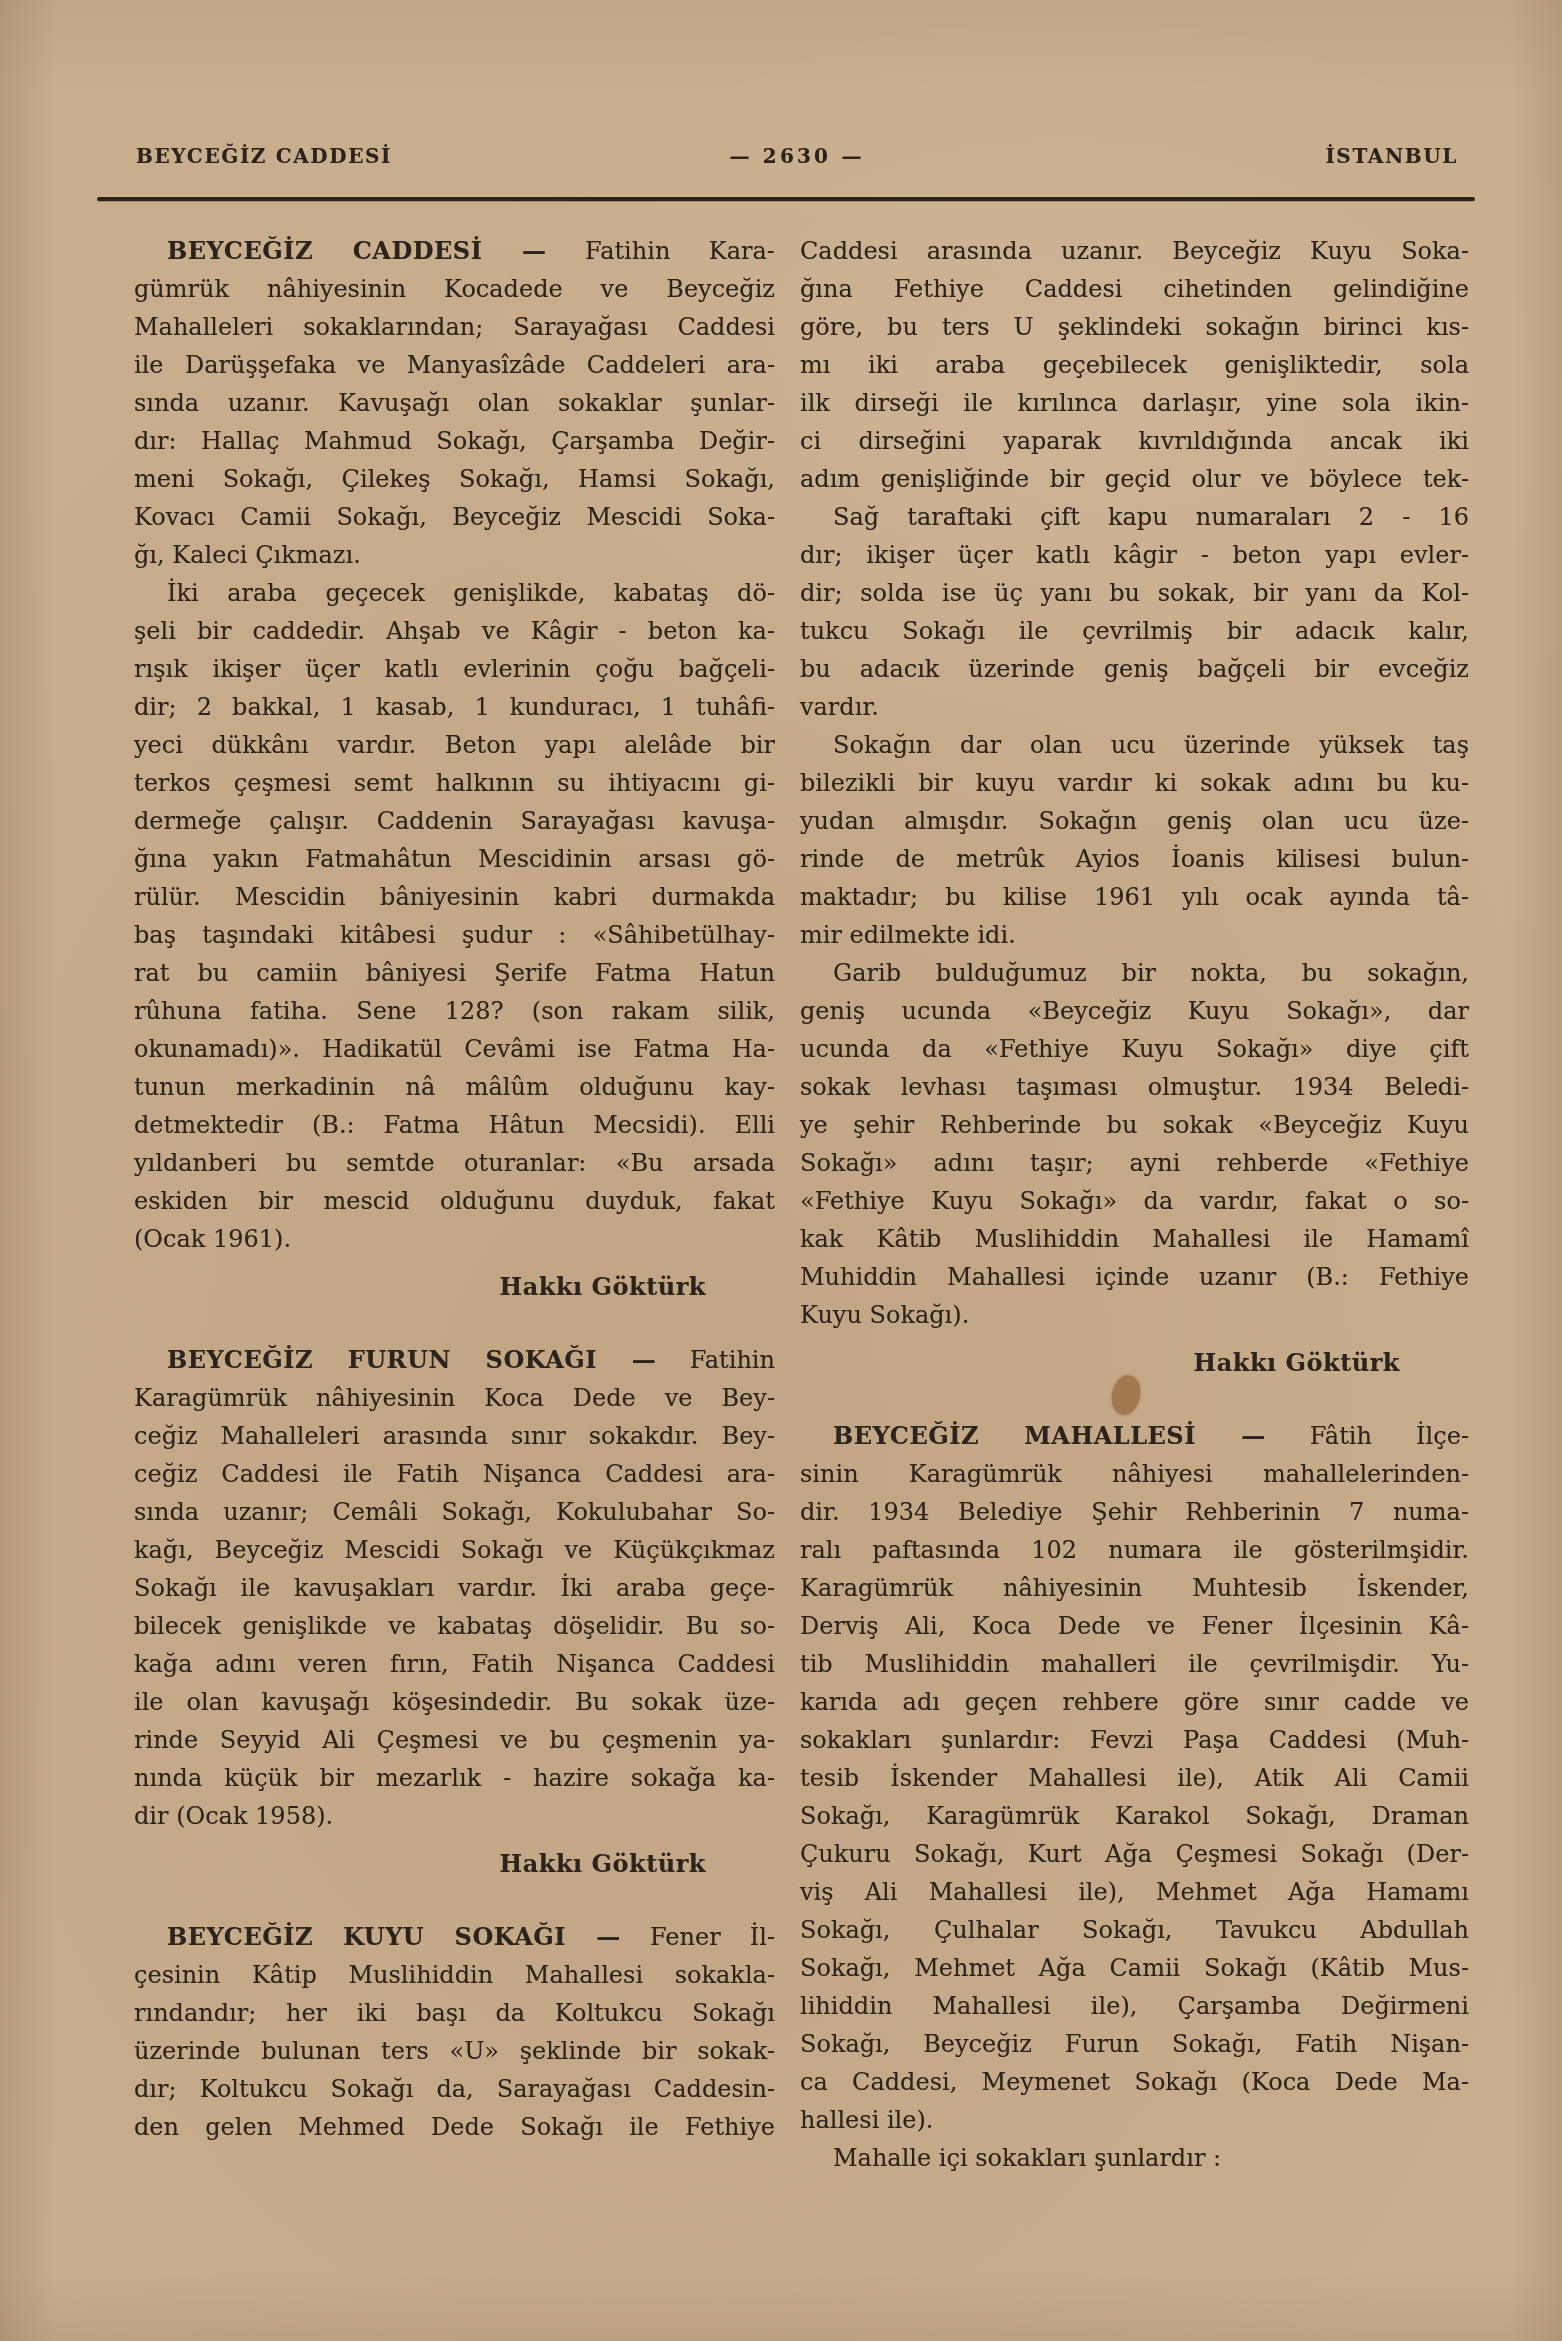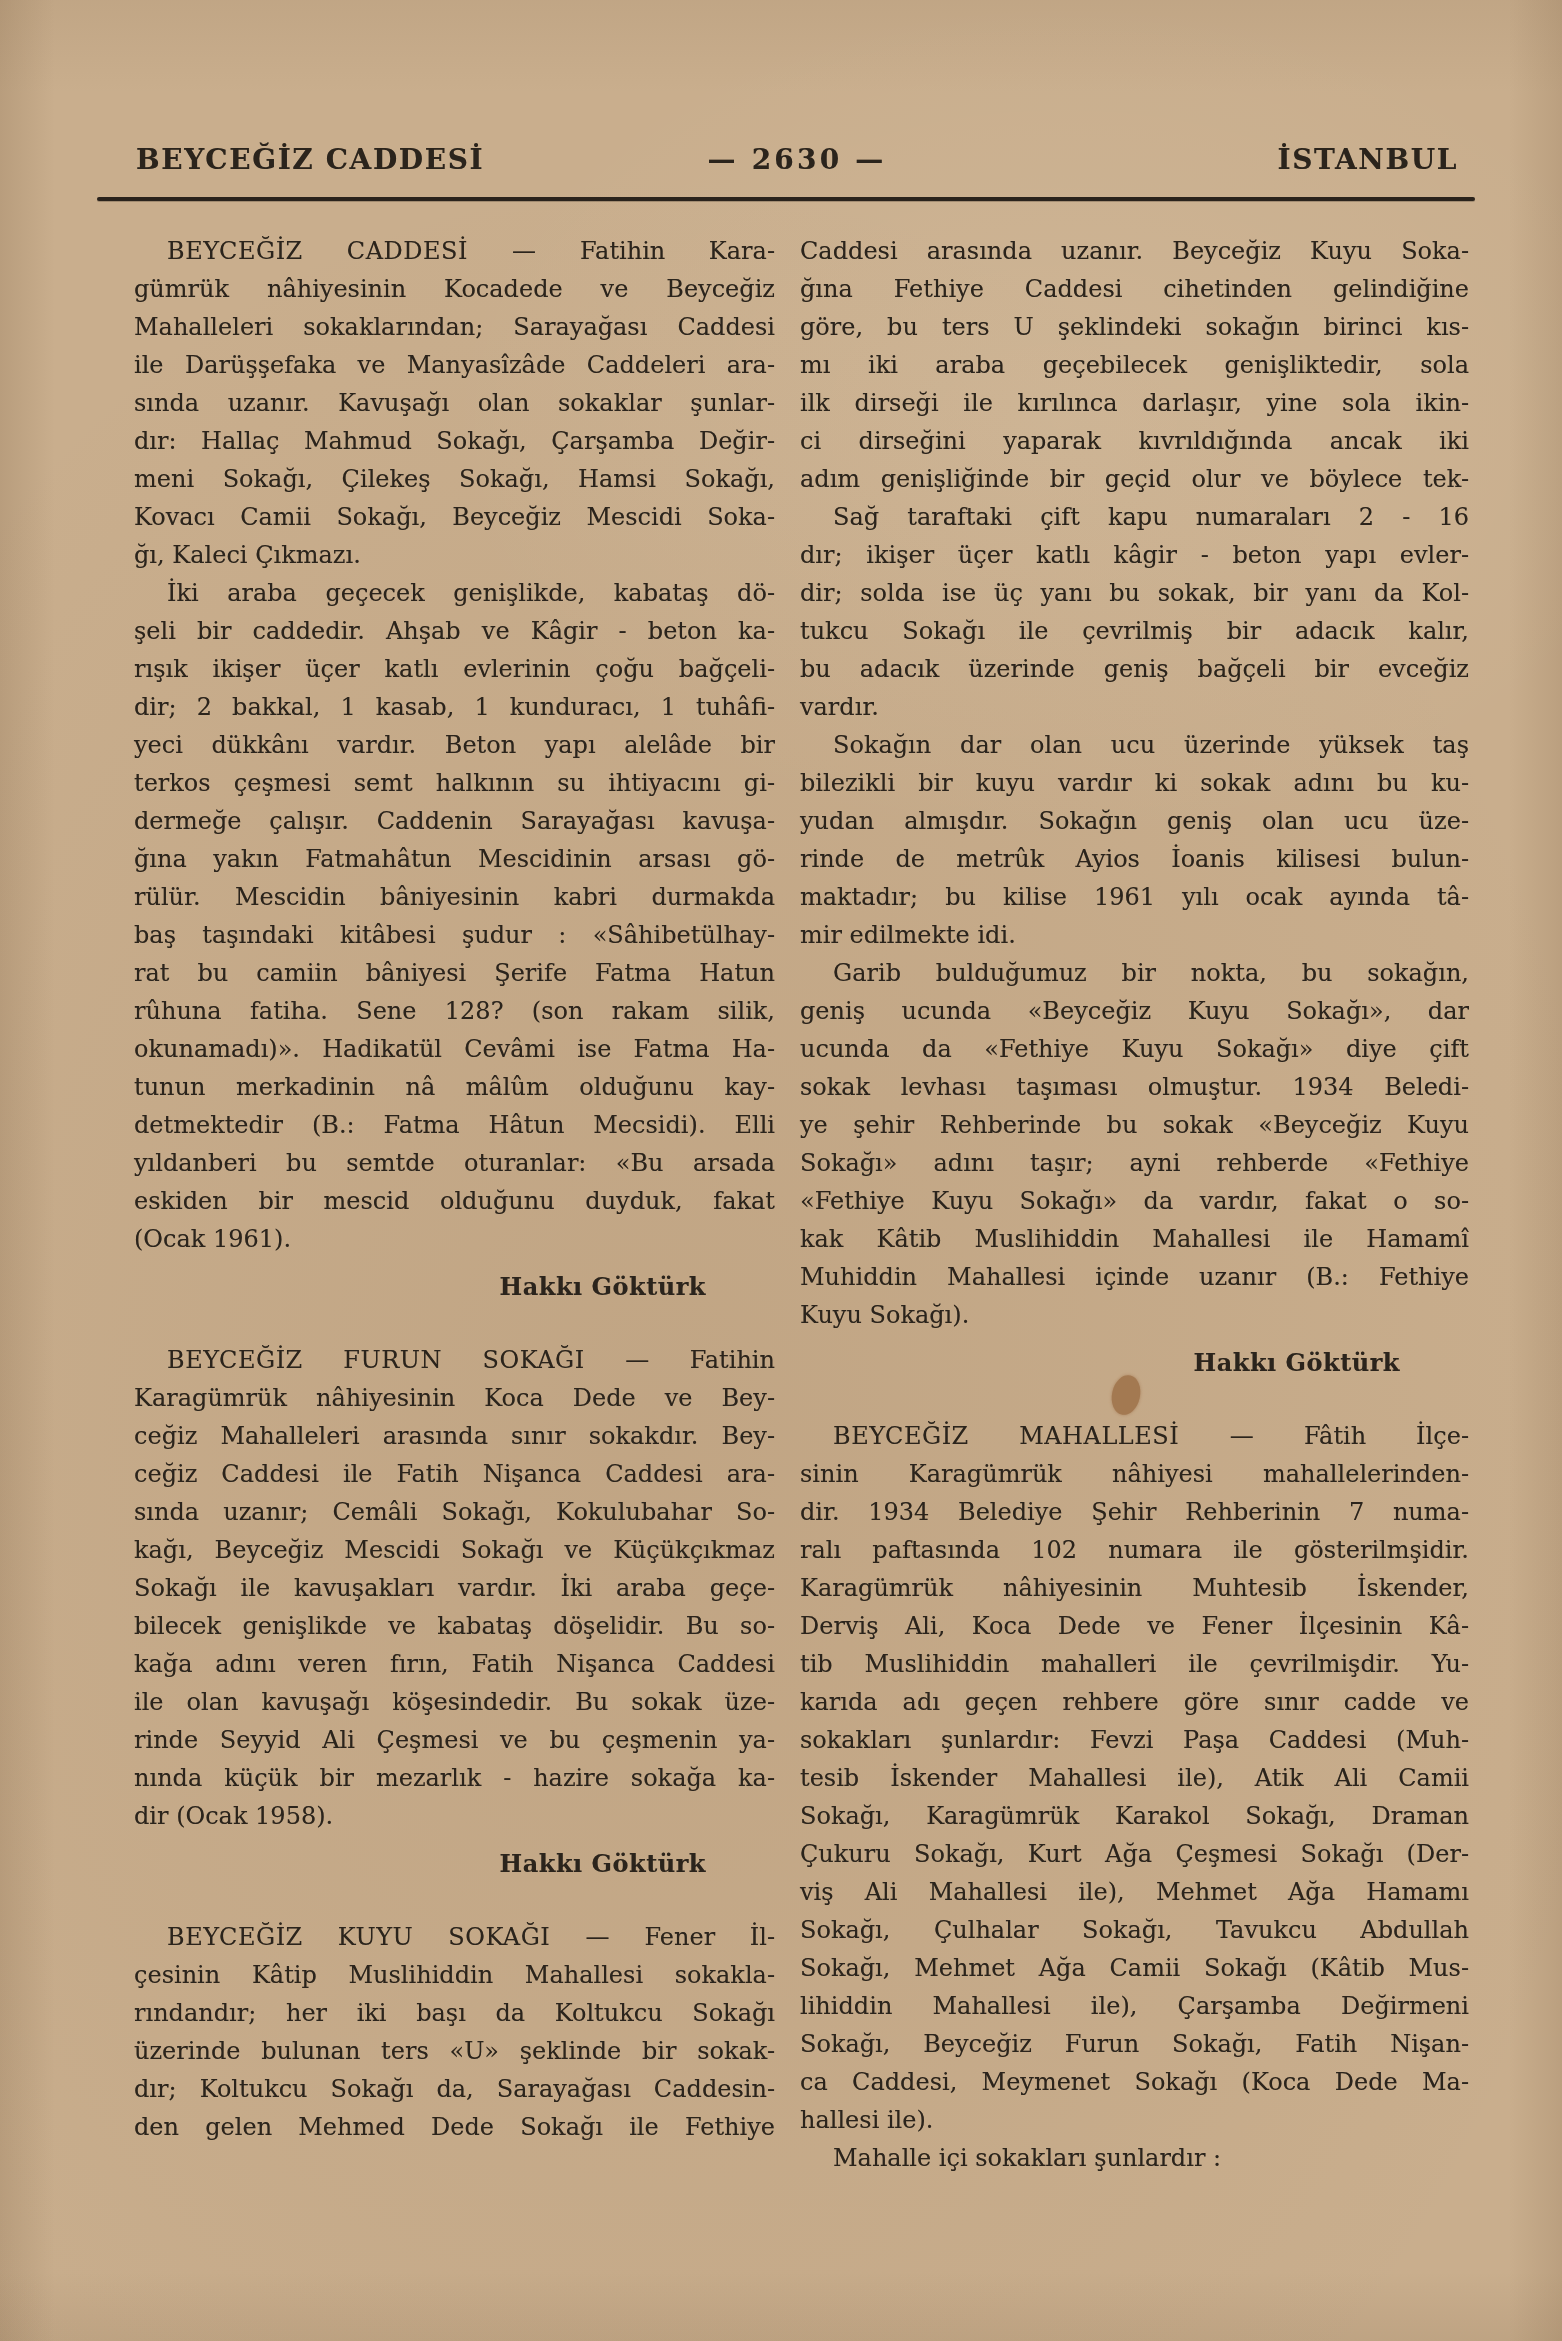--- a/index.html
+++ b/index.html
@@ -15,40 +15,40 @@
       radial-gradient(1008px 690px at 68% 18%, rgba(255,246,226,0.10), rgba(255,246,226,0) 62%),
       radial-gradient(1379px 1804px at 42% 62%, rgba(118,84,50,0.10), rgba(118,84,50,0) 72%),
       linear-gradient(90deg, rgba(96,68,40,0.16), rgba(96,68,40,0) 3.5%, rgba(96,68,40,0) 96.5%, rgba(96,68,40,0.14)),
       linear-gradient(180deg, rgba(96,68,40,0.08), rgba(96,68,40,0) 4%, rgba(96,68,40,0) 97%, rgba(96,68,40,0.10)),
       #c9ae8d;
     text-shadow:0 0 0.5px rgba(43,36,28,0.35);
   }
   .running-header{
     position:absolute;left:136px;right:105px;top:146px;
     display:flex;align-items:baseline;
-    font-weight:bold;font-size:28px;letter-spacing:1.6px;line-height:1;
+    font-weight:bold;font-size:20px;letter-spacing:1.6px;line-height:1;
   }
   .running-header .h-left{flex:1;text-align:left;}
   .running-header .h-center{flex:0 0 auto;letter-spacing:3.2px;}
   .running-header .h-right{flex:1;text-align:right;}
   .rule{
     position:absolute;left:97px;top:197px;width:1378px;height:4.2px;
     background:#2a231c;border-radius:2.1px;
     box-shadow:0 1.1px 0.5px rgba(43,36,28,0.25);
   }
   .col{position:absolute;top:232px;font-size:24px;line-height:38px;}
   .col-left{left:134px;width:641px;}
   .col-right{left:800px;width:669px;}
   .line{text-align:justify;text-align-last:justify;}
   .line.indent{text-indent:33px;}
   .line.short{text-align-last:left;}
   .block{margin:0;}
   .entry{margin-top:35px;}
   .col > .block:first-child{margin-top:0;}
-  .entry .line b{font-weight:normal;letter-spacing:0.5px;}
+  .entry .line b{font-weight:bold;letter-spacing:0.5px;}
   .sig{
     font-weight:bold;text-align:right;padding-right:69px;
     font-size:24px;line-height:38px;margin-top:10px;letter-spacing:0.5px;
   }
   .stain{
     position:absolute;left:1112px;top:1375px;width:27.6px;height:40px;
     background:#a0744c;border-radius:50%;
     transform:rotate(12deg);opacity:0.9;
     box-shadow:0 0 3.2px rgba(160,116,76,0.8);
   }

